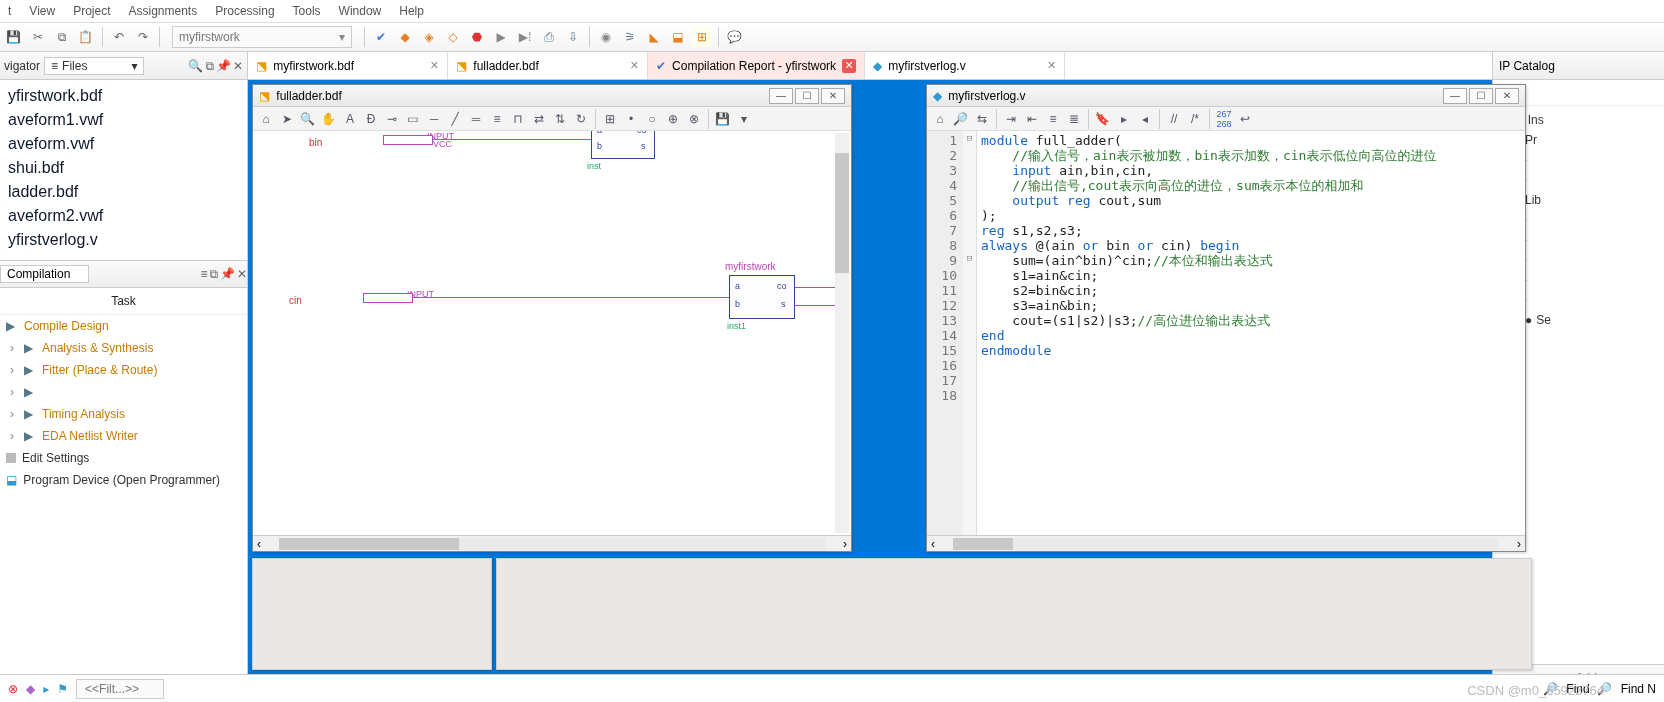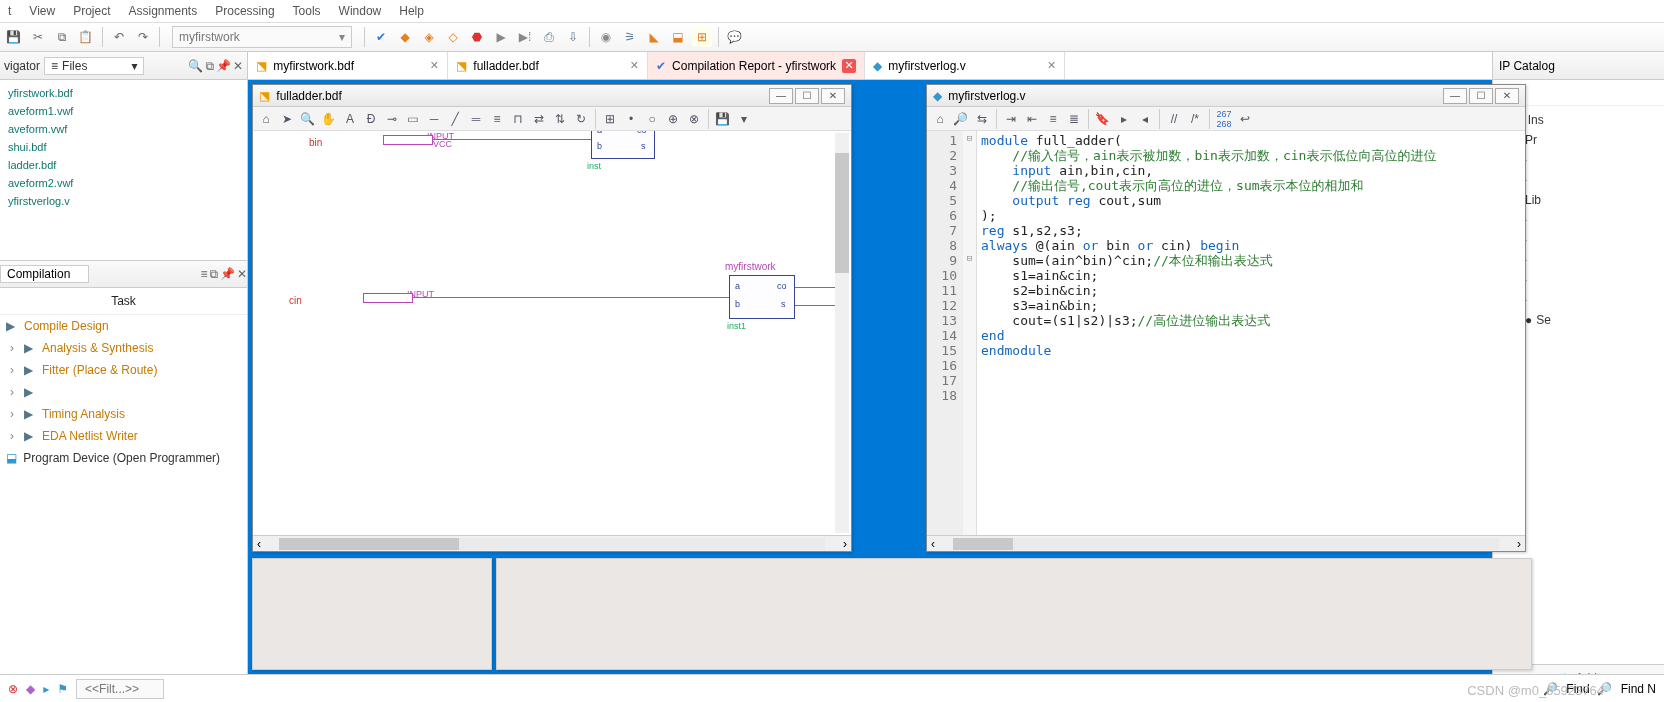--- a/index.html
+++ b/index.html
@@ -10,21 +10,21 @@
 .tb-btn { width: 20px; height: 20px; display: flex; align-items: center; justify-content: center; color: #666; }
 .tb-sep { width:1px; height:20px; background:#ccc; margin:0 2px; }
 .project-dd { width: 180px; height: 22px; background: #fafafa; border: 1px solid #ccc; display:flex; align-items:center; padding:0 6px; color:#777; margin:0 6px; }
 .project-dd::after { content:"▾"; margin-left:auto; color:#888; }
 .main-area { display: flex; height: 638px; }
 .left-panel { width: 248px; border-right:1px solid #ccc; display:flex; flex-direction:column; background:#fff; }
 .nav-head { height:28px; background:linear-gradient(#fafafa,#eee); border-bottom:1px solid #ccc; display:flex; align-items:center; padding:0 4px; font-size:12px; color:#333; }
 .nav-dd { border:1px solid #ccc; background:#fff; padding:1px 6px; display:inline-flex; align-items:center; gap:4px; margin-left:4px; }
 .nav-icons { margin-left:auto; display:flex; gap:2px; color:#666; }
 .file-list { flex:0 0 auto; padding:4px 0; min-height:180px; background:#fff; }
-.file-item { padding:3px 8px; color:#0f766e; font-size:11px; }
+.file-item { padding:3px 8px; color:#0f172a; font-size:16px; }
 .comp-head { height:28px; background:linear-gradient(#fafafa,#eee); border-top:1px solid #ccc; border-bottom:1px solid #ccc; display:flex; align-items:center; padding:0 0; }
 .comp-dd { border:1px solid #ccc; background:#fff; padding:1px 18px 1px 6px; }
 .task-header { text-align:center; padding:6px; font-size:12px; color:#222; border-bottom:1px solid #eee; }
 .task-list { flex:1; overflow:auto; }
 .task-item { padding:4px 6px; display:flex; align-items:center; gap:6px; font-size:12px; }
 .task-link { color:#c67a00; }
 .task-plain { color:#333; }
 .arrow { color:#888; width:12px; text-align:center; }
 .play { color:#578; width:12px; }
 .sq { width:10px; height:10px; background:#bbb; display:inline-block; }
@@ -173,20 +173,24 @@
           <span class="arrow">›</span>
           <span class="play">▶</span>
           <span class="task-link">Timing Analysis</span>
         </div>
         <div class="task-item">
           <span class="arrow">›</span>
           <span class="play">▶</span>
           <span class="task-link">EDA Netlist Writer</span>
         </div>
         <div class="task-item">
+          <span class="sq"></span>
+          <span class="task-plain">Edit Settings</span>
+        </div>
+        <div class="task-item">
           <span style="color:#39c">⬓</span>
           <span class="task-plain">Program Device (Open Programmer)</span>
         </div>
       </div>
   </div>
 
   <div class="center-area">
     <div class="doc-tabs" id="doc-tabs">
         <div class="dtab">
           <span style="color:#e90">⬔</span>

